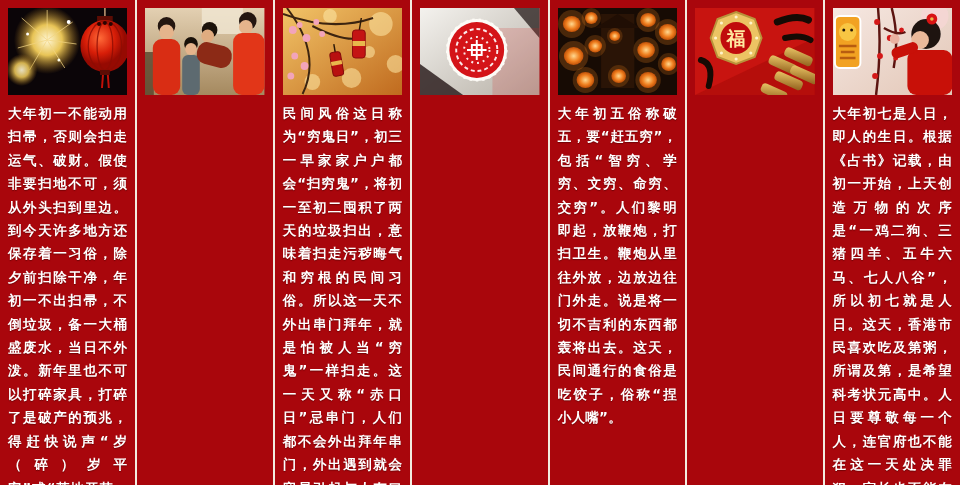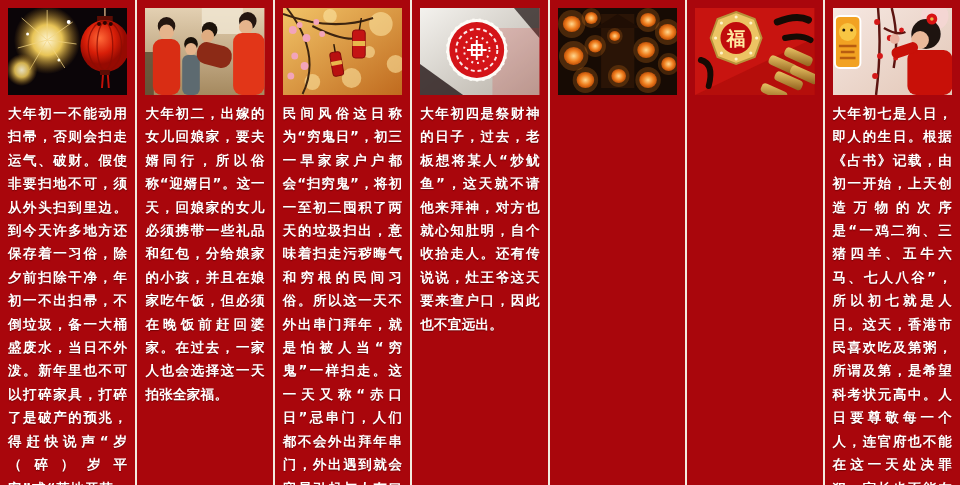--- a/index.html
+++ b/index.html
@@ -117,21 +117,20 @@
           <circle cx="64" cy="28" r="6.5" fill="#e0ac80"></circle>
           <rect x="56" y="32" width="36" height="22" rx="10" fill="#8c2a16" transform="rotate(14 56 32)"></rect>
         </g>
         <g>
           <circle cx="105" cy="13" r="9" fill="#241610"></circle>
           <circle cx="103" cy="19" r="7" fill="#e5b48c"></circle>
           <rect x="90" y="25" width="32" height="62" rx="9" fill="#e23618"></rect>
         </g>
       </svg>
     </div>
-    <p class="caption">大年初二，出嫁的女儿回娘家，要夫婿同行，所以俗称“迎婿日”。这一天，回娘家的女儿必须携带一些礼品和红包，分给娘家的小孩，并且在娘家吃午饭，但必须在晚饭前赶回婆家。在过去，一家人也会选择这一天拍张全家福。</p>
   </div>
 
   <div class="panel">
     <div class="photo">
       <svg viewBox="0 0 122 87" preserveAspectRatio="none">
         <defs>
           <linearGradient id="bok3" x1="0" y1="0" x2="1" y2="1">
               <stop offset="0%" stop-color="#f2c468"></stop>
               <stop offset="100%" stop-color="#c06a1e"></stop>
             </linearGradient>
@@ -193,21 +192,20 @@
           <circle cx="58" cy="42" r="28" fill="#d41418"></circle>
           <circle cx="58" cy="42" r="30" fill="none" stroke="#fdfbf6" stroke-width="3" stroke-dasharray="2.5 4"></circle>
           <circle cx="58" cy="42" r="21" fill="none" stroke="#fff" stroke-width="2" stroke-dasharray="4 3" opacity="0.9"></circle>
           <circle cx="58" cy="42" r="13" fill="none" stroke="#fff" stroke-width="2" stroke-dasharray="2 4" opacity="0.9"></circle>
           <rect x="53" y="37" width="10" height="10" fill="none" stroke="#fff" stroke-width="2"></rect>
           <line x1="58" y1="32" x2="58" y2="52" stroke="#fff" stroke-width="2"></line>
           <line x1="48" y1="42" x2="68" y2="42" stroke="#fff" stroke-width="2"></line>
         </g>
       </svg>
     </div>
-    <p class="caption">大年初四是祭财神的日子，过去，老板想将某人“炒鱿鱼”，这天就不请他来拜神，对方也就心知肚明，自个收拾走人。还有传说说，灶王爷这天要来查户口，因此也不宜远出。</p>
   </div>
 
   <div class="panel">
     <div class="photo">
       <svg viewBox="0 0 122 87" preserveAspectRatio="none">
         <defs>
           <radialGradient id="glow5">
               <stop offset="0%" stop-color="#ffd890"></stop>
               <stop offset="60%" stop-color="#f08020"></stop>
               <stop offset="100%" stop-color="#c05008"></stop>
@@ -237,20 +235,21 @@
             <ellipse cx="28" cy="72" rx="9" ry="8" fill="url(#glow5)"></ellipse>
           <circle cx="62" cy="68" r="11" fill="#ff8c20" opacity="0.2"></circle>
             <ellipse cx="62" cy="68" rx="7.5" ry="7" fill="url(#glow5)"></ellipse>
           <circle cx="92" cy="72" r="13" fill="#ff8c20" opacity="0.22"></circle>
             <ellipse cx="92" cy="72" rx="9" ry="8" fill="url(#glow5)"></ellipse>
           <circle cx="58" cy="28" r="8" fill="#ff8c20" opacity="0.18"></circle>
             <ellipse cx="58" cy="28" rx="5.5" ry="5" fill="url(#glow5)"></ellipse>
         </g>
       </svg>
     </div>
+    <p class="caption">大年初五俗称破五，要“赶五穷”，包括“智穷、学穷、文穷、命穷、交穷”。人们黎明即起，放鞭炮，打扫卫生。鞭炮从里往外放，边放边往门外走。说是将一切不吉利的东西都轰将出去。这天，民间通行的食俗是吃饺子，俗称“捏小人嘴”。</p>
   </div>
 
   <div class="panel">
     <div class="photo">
       <svg viewBox="0 0 122 87" preserveAspectRatio="none">
         <defs>
           <linearGradient id="gold6" x1="0" y1="0" x2="1" y2="1">
               <stop offset="0%" stop-color="#ecc868"></stop>
               <stop offset="100%" stop-color="#8e5c1a"></stop>
             </linearGradient>

